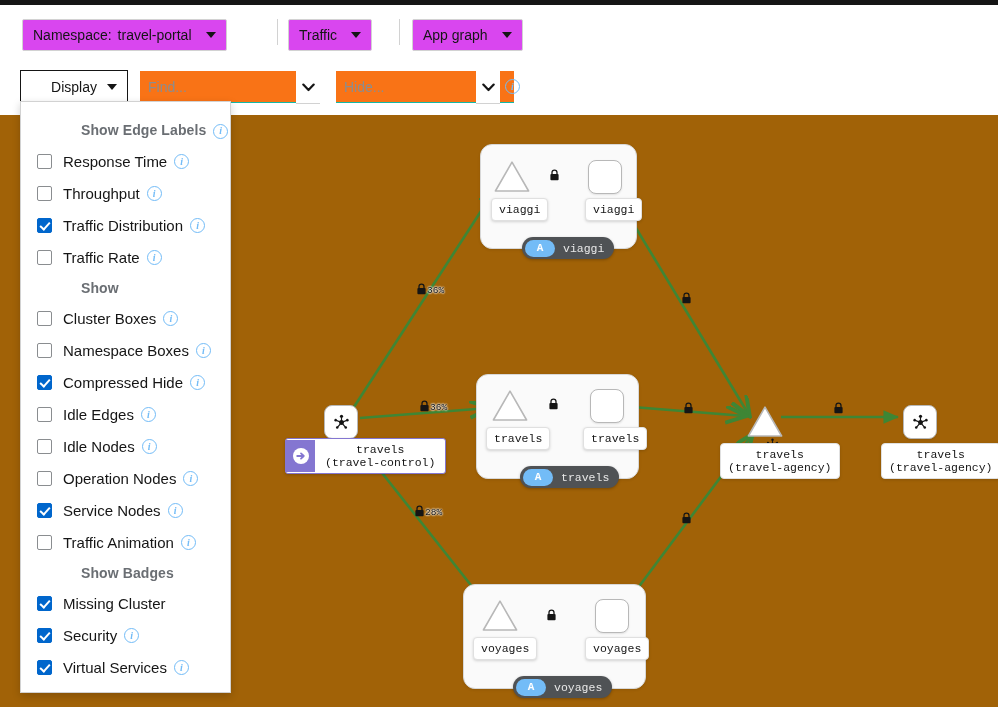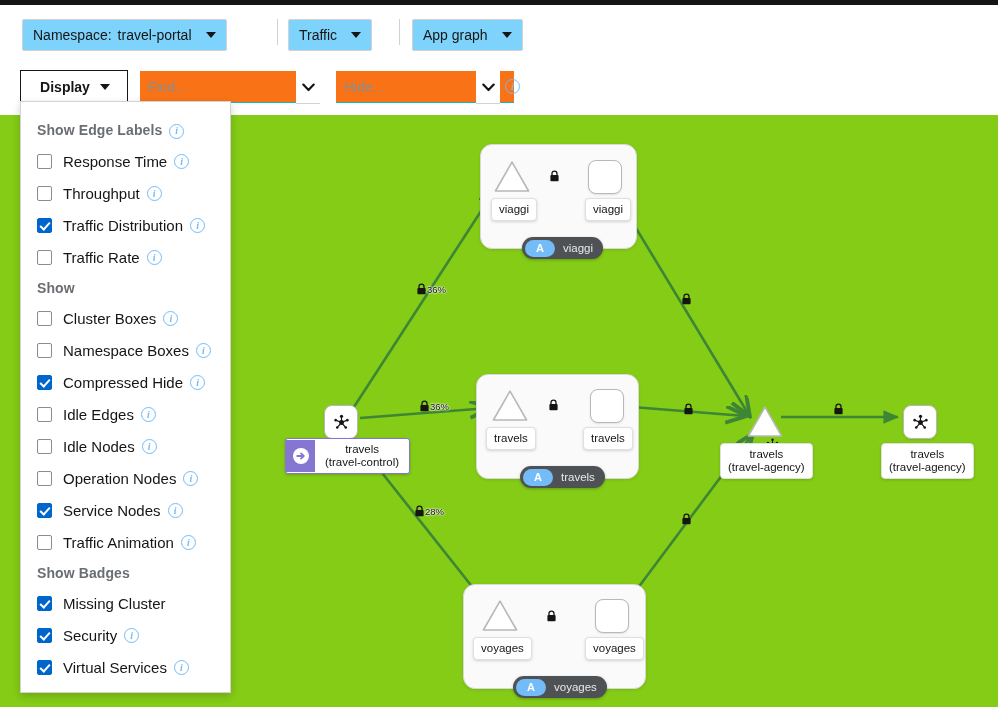--- a/index.html
+++ b/index.html
@@ -9,42 +9,42 @@
     font-family:"Liberation Sans","DejaVu Sans",sans-serif;
     font-size:14px;color:#151515;
     position:relative;
   }
   .topbar-strip{position:absolute;left:0;top:0;width:998px;height:5px;background:#151515;}
 
   
   .toolbar{position:absolute;left:0;top:5px;width:998px;height:105px;background:#fff;}
   .ctrl{
     position:absolute;box-sizing:border-box;
-    border:1px solid #d2d2d2;background:#7dd3fc;border-radius:2px;
+    border:1px solid #d2d2d2;background:#d946ef;border-radius:2px;
     display:flex;align-items:center;height:32px;padding:0 10px;
     font-size:14px;color:#151515;white-space:nowrap;cursor:pointer;
   }
   .ctrl .lbl{margin-right:6px;}
   .caret{
     width:0;height:0;border-left:5px solid transparent;border-right:5px solid transparent;
     border-top:6px solid #151515;margin-left:14px;flex:none;
   }
   .sep{position:absolute;width:1px;background:#d2d2d2;top:14px;height:26px;}
 
   #ns-select{left:22px;top:14px;}
   #sep1{left:277px;}
   #traffic-select{left:288px;top:14px;}
   #sep2{left:399px;}
   #graphtype-select{left:412px;top:14px;}
 
   
   #display-button{
     left:20px;top:65px;width:108px;height:33px;
     border:1px solid #151515;border-bottom:none;background:#fff;
-    border-radius:0;justify-content:center;padding:0 10px 0 12px;font-weight:bold;
+    border-radius:0;justify-content:flex-end;padding:0 10px 0 12px;
   }
   #display-underline{position:absolute;left:20px;top:98px;width:108px;height:3px;background:#06c;}
 
   .findbox{
     position:absolute;box-sizing:border-box;height:32px;background:#f97316;
     border:none;border-bottom:1px solid #14b8a6;display:flex;align-items:center;
   }
   .findbox input{
     border:none;outline:none;background:transparent;height:30px;
     font-family:"Liberation Sans","DejaVu Sans",sans-serif;font-size:14px;
@@ -68,39 +68,39 @@
 
   
   #display-panel{
     position:absolute;left:20px;top:101px;width:211px;height:592px;
     background:#fff;border:1px solid #d2d2d2;
     box-shadow:0 3px 8px rgba(3,3,3,.18);
     box-sizing:border-box;padding:14px 0 10px 0;z-index:20;overflow:hidden;
   }
   .grp-title{
     font-size:14px;color:#6a6e73;font-weight:700;
-    padding:6px 0 7px 16px;letter-spacing:.1px;
+    padding:6px 0 7px 16px;letter-spacing:.1px;margin-left:44px;
   }
   .opt{display:flex;align-items:center;height:32px;padding-left:16px;cursor:pointer;}
   .cb{
     width:15px;height:15px;box-sizing:border-box;flex:none;
     border:1px solid #8a8d90;border-radius:2px;background:#fff;margin-right:11px;
     position:relative;
   }
   .cb.on{background:#06c;border-color:#06c;}
   .cb.on:after{
     content:"";position:absolute;left:4px;top:1px;width:4px;height:8px;
     border:solid #fff;border-width:0 2px 2px 0;transform:rotate(42deg);
   }
   .opt .txt{font-size:15px;color:#151515;margin-right:7px;}
 
   
   #graph{
     position:absolute;left:0;top:115px;width:998px;height:592px;
-    background:#84cc16;overflow:hidden;
+    background:#a16207;overflow:hidden;font-family:Liberation Mono, monospace;
   }
   #graph-edges{position:absolute;left:0;top:0;width:998px;height:592px;}
 
   .group-box{
     position:absolute;box-sizing:border-box;
     background:#fafafa;border:1px solid #d8d8d8;border-radius:12px;
     box-shadow:0 1px 3px rgba(0,0,0,.10);
   }
 
   .node{position:absolute;}

